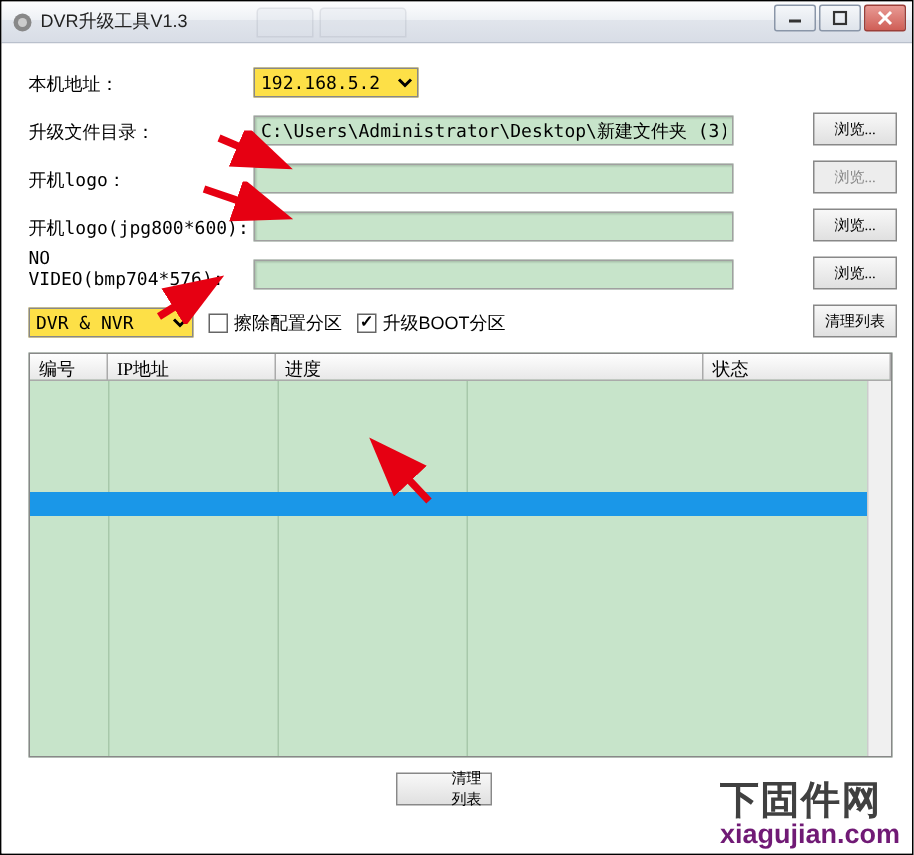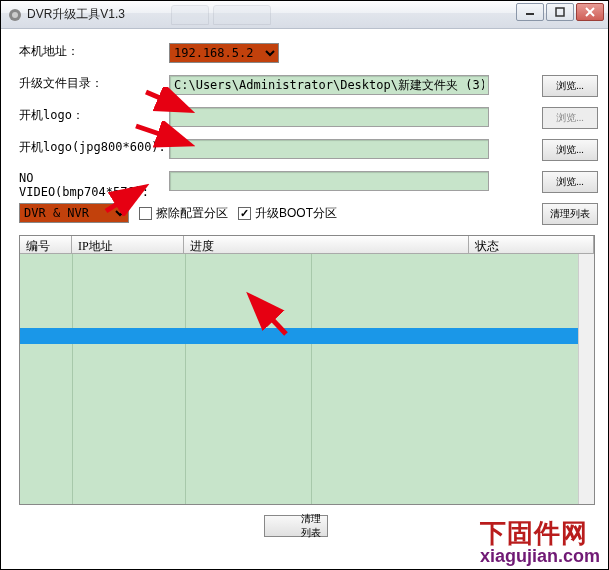--- a/index.html
+++ b/index.html
@@ -15,25 +15,25 @@
 .winbtn.min { }
 .winbtn.max { }
 
 
 .bg-tabs { position: absolute; top: 0; left: 170px; height: 28px; display: flex; align-items: center; gap: 4px; opacity: 0.3; }
 .bg-tabs span { background: #dde2ea; border: 1px solid #aab0bc; border-radius: 3px 3px 0 0; padding: 2px 8px; font-size: 10px; }
 
 
 .content { padding: 14px 6px 8px 18px; background: #fff; position: relative; height: calc(100% - 28px); }
 
-.row { display: flex; align-items: flex-start; margin-bottom: 10px; height: 22px; }
+.row { display: flex; align-items: flex-end; margin-bottom: 10px; height: 22px; }
 .label { width: 150px; font-family: "SimSun", monospace; font-size: 12px; color: #000; }
 .field { flex: 1; margin-right: 8px; }
 .field input[type="text"] { width: 320px; height: 20px; border: 1px solid #a0a0a0; background: #c7e4ca; font-family: "SimSun", monospace; font-size: 12px; padding: 0 4px; box-shadow: inset 1px 1px 1px rgba(0,0,0,0.15); }
-.field select { height: 20px; border: 1px solid #888; background: #c2410c; font-family: "SimSun", monospace; font-size: 12px; }
+.field select { height: 20px; border: 1px solid #888; background: #fde047; font-family: "SimSun", monospace; font-size: 12px; }
 .field select.ip { width: 110px; }
 .field select.prod { width: 110px; }
 .btn { width: 56px; height: 22px; border: 1px solid #888; background: linear-gradient(to bottom,#f8f8f8,#e0e0e0); font-family: "SimSun"; font-size: 10px; display: flex; align-items: center; justify-content: center; margin-right: 4px; }
 .btn.disabled { color: #888; background: #ededed; }
 
 .checkrow { display: flex; align-items: center; gap: 4px; margin-left: 10px; }
 .checkbox { width: 13px; height: 13px; border: 1px solid #666; background: #fff; display: inline-flex; align-items: center; justify-content: center; font-size: 11px; line-height: 11px; }
 .checkbox.checked::after { content: "✓"; color: #000; font-weight: bold; }
 
 
@@ -43,21 +43,21 @@
 .th1 { width: 52px; }
 .th2 { width: 112px; }
 .th3 { width: 125px; }
 .th4 { flex: 1; }
 .table-body { position: relative; height: calc(100% - 18px); }
 .grid-col { position: absolute; top: 0; bottom: 0; width: 1px; background: #a7c8aa; }
 .bluerow { position: absolute; left: 0; right: 16px; top: 74px; height: 16px; background: #1a97e8; }
 .scrollbar-v { position: absolute; right: 0; top: 18px; bottom: 0; width: 16px; background: #f0f0f0; border-left: 1px solid #ccc; }
 .clear-btn { margin-right: 100px; padding-left: 36px; }
 .watermark { position: absolute; right: 8px; bottom: 4px; text-align: left; }
-.wm-top { color: #b91c1c; font-weight: bold; font-size: 26px; font-family: "SimHei","Microsoft YaHei"; letter-spacing: 1px; text-shadow: 1px 1px 0 #fff; line-height: 1; }
+.wm-top { color: #404040; font-weight: bold; font-size: 26px; font-family: "SimHei","Microsoft YaHei"; letter-spacing: 1px; text-shadow: 1px 1px 0 #fff; line-height: 1; }
 .wm-bot { color: #701a75; font-weight: bold; font-size: 18px; font-family: Arial; line-height: 1; }
 
 
 .arrow { position: absolute; pointer-events: none; }
 </style>
 </head>
 <body>
 
 <div class="titlebar">
   <span class="icon">

